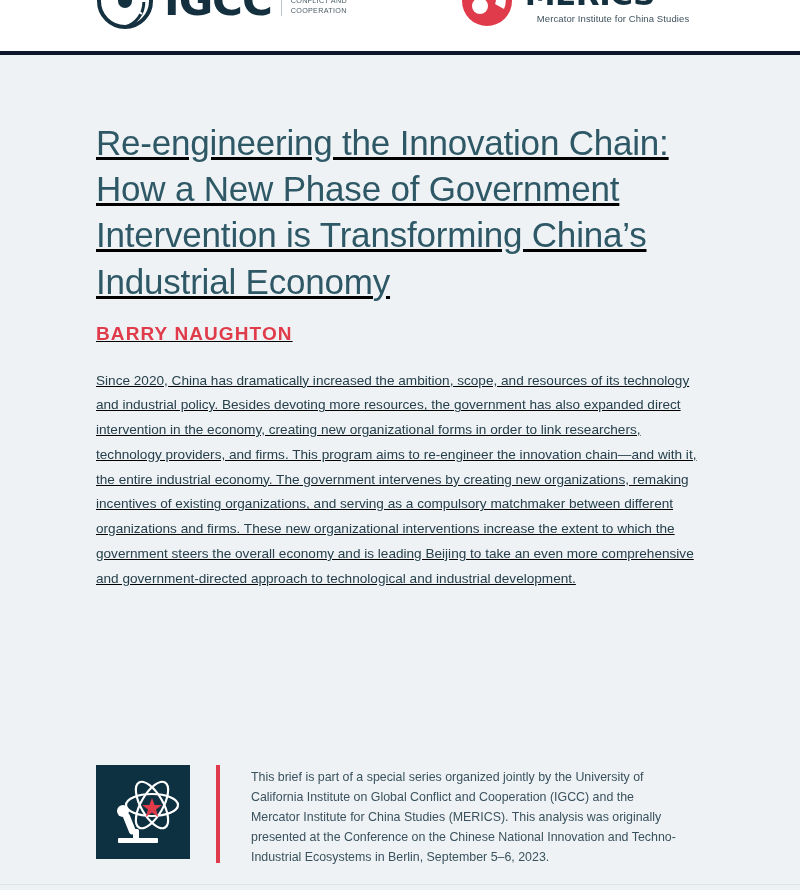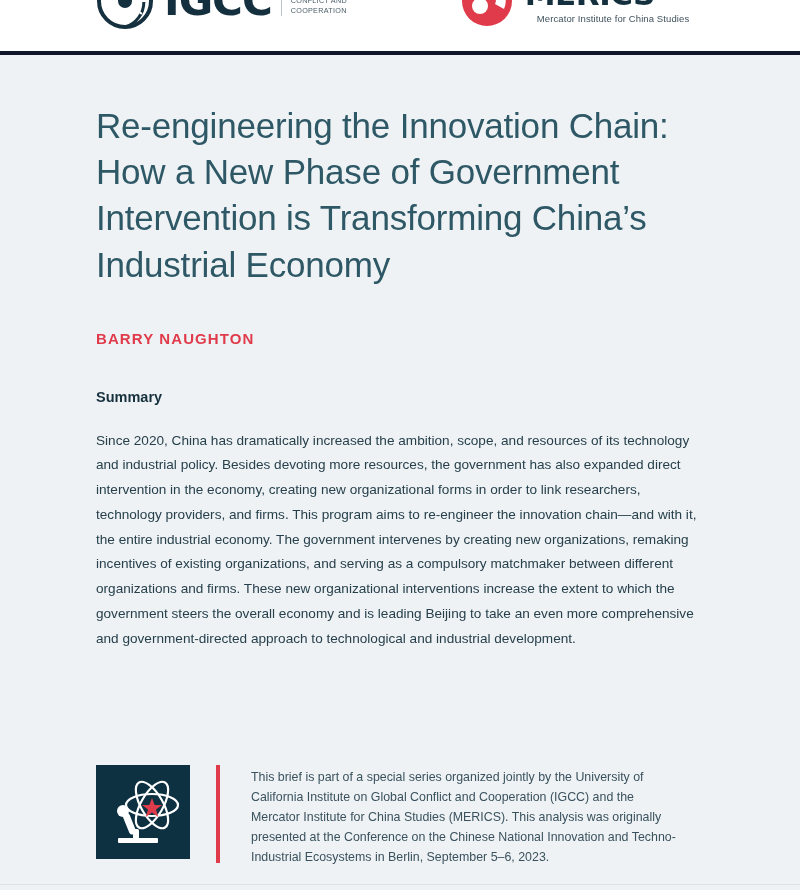--- a/index.html
+++ b/index.html
@@ -105,35 +105,36 @@
     color: #3f525d;
     margin-top: 4px;
     letter-spacing: 0.1px;
     padding-left: 12px;
   }
 
   
   .content {
     position: absolute;
     left: 96px;
-    top: 103px;
+    top: 120px;
     width: 620px;
+    text-decoration: underline;
   }
   .doc-title {
     font-size: 35px;
     line-height: 1.32;
     color: #2e5866;
     font-weight: normal;
     letter-spacing: -0.2px;
     margin: 0;
     width: 630px;
   }
   .author {
-    margin-top: 42px;
-    font-size: 15px;
+    margin-top: 18px;
+    font-size: 19px;
     font-weight: bold;
     letter-spacing: 1.1px;
     color: #e03b4b;
     text-transform: uppercase;
   }
   .summary-label {
     margin-top: 42px;
     font-size: 14.5px;
     font-weight: bold;
     color: #16303d;
@@ -229,21 +230,20 @@
           <div class="merics-sub">Mercator Institute for China Studies</div>
         </div>
       </div>
 
     </div>
   </div>
 
   <div class="content">
     <h1 class="doc-title">Re-engineering the Innovation Chain: How a New Phase of Government Intervention is Transforming China’s Industrial Economy</h1>
     <div class="author">BARRY NAUGHTON</div>
-    <div class="summary-label">Summary</div>
     <div class="summary-body">Since 2020, China has dramatically increased the ambition, scope, and resources of its technology and industrial policy. Besides devoting more resources, the government has also expanded direct intervention in the economy, creating new organizational forms in order to link researchers, technology providers, and firms. This program aims to re-engineer the innovation chain—and with it, the entire industrial economy. The government intervenes by creating new organizations, remaking incentives of existing organizations, and serving as a compulsory matchmaker between different organizations and firms. These new organizational interventions increase the extent to which the government steers the overall economy and is leading Beijing to take an even more comprehensive and government-directed approach to technological and industrial development.</div>
   </div>
 
   <div class="footnote">
     <div class="footnote-logo">
       <svg width="94" height="94" viewBox="0 0 94 94" aria-hidden="true">
         <rect x="0" y="0" width="94" height="94" fill="#0e3142"></rect>
         <g fill="none" stroke="#ffffff" stroke-width="2.2">
           <ellipse cx="56" cy="40" rx="26" ry="11"></ellipse>
           <ellipse cx="56" cy="40" rx="26" ry="11" transform="rotate(60 56 40)"></ellipse>

